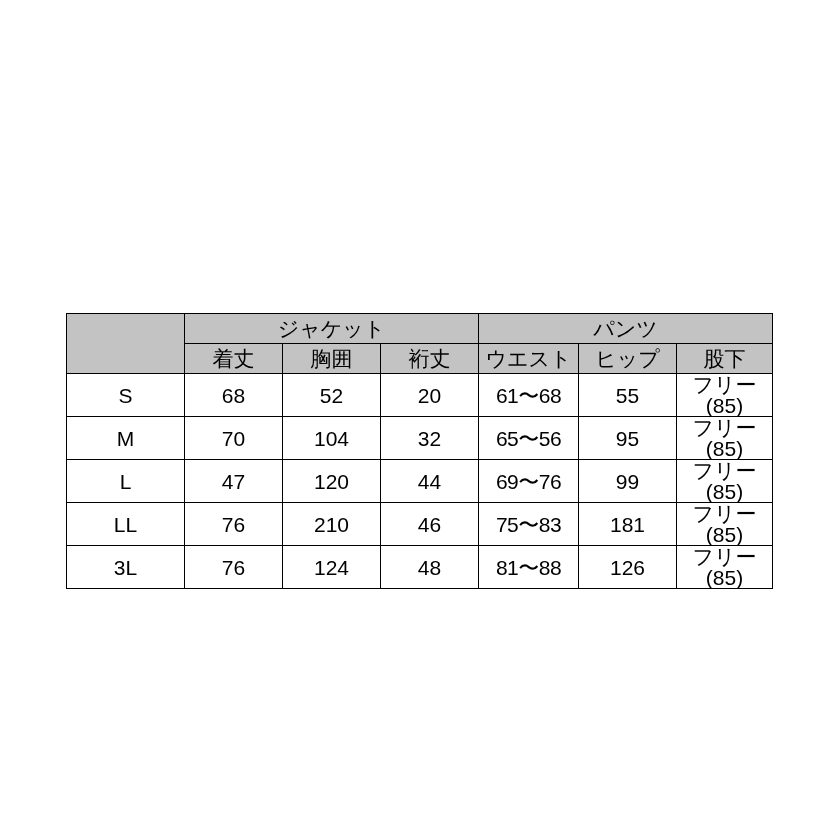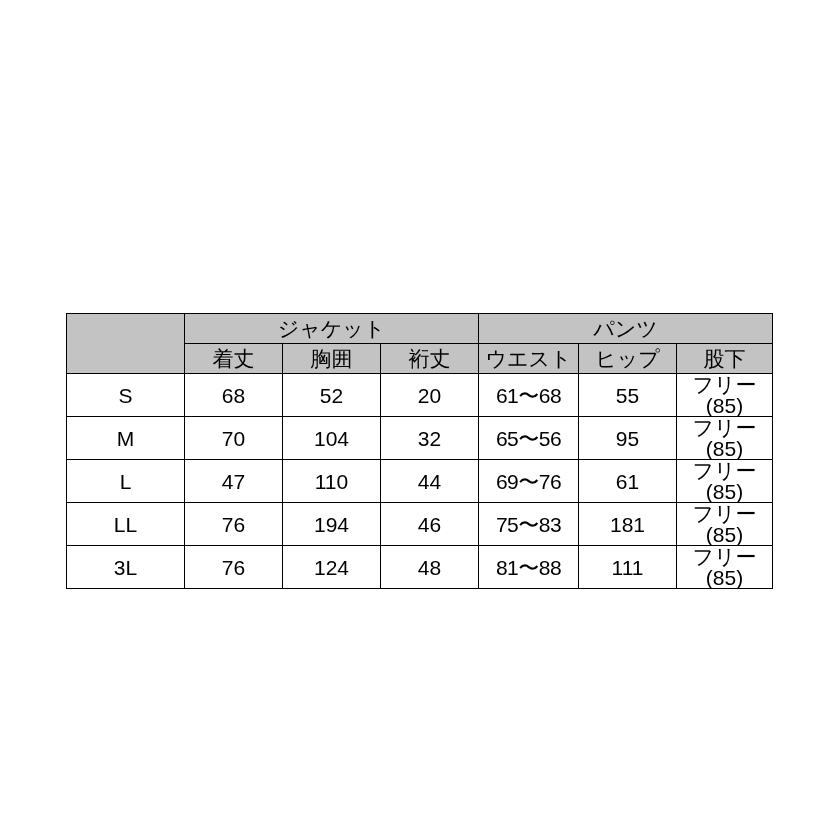--- a/index.html
+++ b/index.html
@@ -123,40 +123,40 @@
           <td class="val">70</td>
           <td class="val">104</td>
           <td class="val">32</td>
           <td class="range">65〜56</td>
           <td class="val">95</td>
           <td class="small">フリー(85)</td>
         </tr>
         <tr>
           <td class="size-label">L</td>
           <td class="val">47</td>
-          <td class="val">110</td>
+          <td class="val">120</td>
           <td class="val">44</td>
           <td class="range">69〜76</td>
-          <td class="val">61</td>
+          <td class="val">99</td>
           <td class="small">フリー(85)</td>
         </tr>
         <tr>
           <td class="size-label">LL</td>
           <td class="val">76</td>
-          <td class="val">194</td>
+          <td class="val">210</td>
           <td class="val">46</td>
           <td class="range">75〜83</td>
           <td class="val">181</td>
           <td class="small">フリー(85)</td>
         </tr>
         <tr>
           <td class="size-label">3L</td>
           <td class="val">76</td>
           <td class="val">124</td>
           <td class="val">48</td>
           <td class="range">81〜88</td>
-          <td class="val">111</td>
+          <td class="val">126</td>
           <td class="small">フリー(85)</td>
         </tr>
       </tbody>
     </table>
   </div>
 </div>
 
 </body></html>

